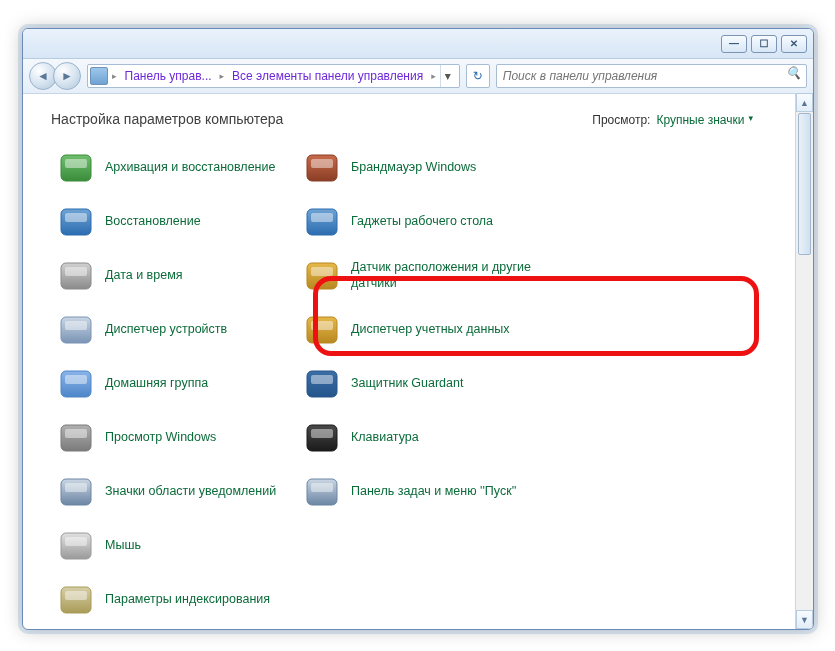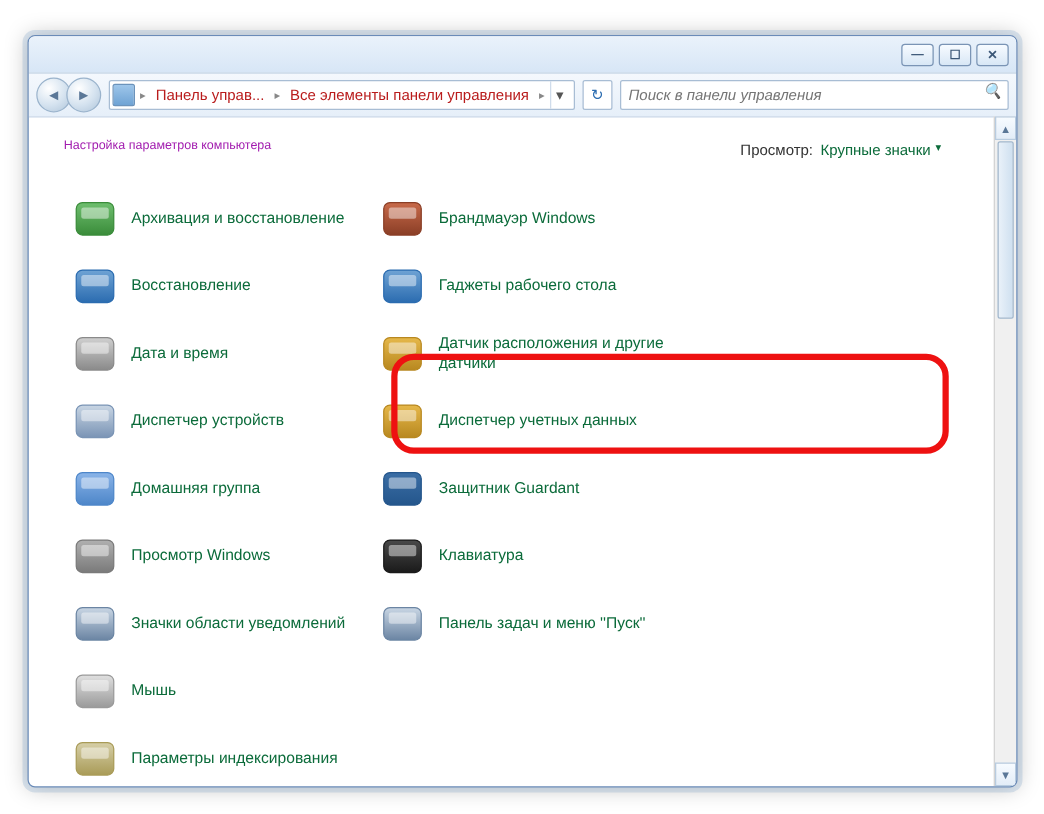--- a/index.html
+++ b/index.html
@@ -6,30 +6,30 @@
 .stage{width:835px;height:651px;background:#fff;position:relative;overflow:hidden}
 .window{position:absolute;left:22px;top:28px;width:790px;height:600px;border:1px solid #6a8bb8;border-radius:6px;box-shadow:0 0 0 4px rgba(120,160,200,.25),0 0 18px rgba(0,0,0,.25);background:#fff;overflow:hidden}
 .titlebar{height:29px;background:linear-gradient(#eaf2fb,#d7e6f6);border-bottom:1px solid #b8cce0;display:flex;justify-content:flex-end;align-items:center;padding:0 6px;gap:4px}
 .winbtn{width:24px;height:16px;border:1px solid #7a94b5;border-radius:3px;background:linear-gradient(#f7fbff,#d8e7f5);display:flex;align-items:center;justify-content:center;color:#3b5777;font-size:10px;font-weight:bold;cursor:default}
 .navbar{height:34px;background:linear-gradient(#f4f8fd,#e6eff9);border-bottom:1px solid #c7d6e7;display:flex;align-items:center;padding:0 6px;gap:6px}
 .navarrows{display:flex;gap:0}
 .navcircle{width:26px;height:26px;border-radius:50%;background:radial-gradient(circle at 35% 30%,#fff,#d4e2ef 55%,#aec4d9);border:1px solid #9ab3cc;display:flex;align-items:center;justify-content:center;color:#5a7797;font-size:12px}
 .navcircle+.navcircle{margin-left:-4px}
 .breadcrumb{flex:0 0 auto;height:22px;border:1px solid #a8bdd4;border-radius:2px;background:#fff;display:flex;align-items:center;padding:0 4px 0 2px;gap:2px}
 .bcicon{width:16px;height:16px;background:linear-gradient(#9ec6ea,#6fa3d4);border:1px solid #6b93bb;border-radius:2px}
-.bcitem{padding:0 4px;color:#b91c1c;white-space:nowrap;cursor:default;height:22px;display:flex;align-items:center}
+.bcitem{padding:0 4px;color:#6d28d9;white-space:nowrap;cursor:default;height:22px;display:flex;align-items:center}
 .bcsep{color:#888;font-size:9px;padding:0 2px}
 .bcdrop{width:14px;color:#555;text-align:center;border-left:1px solid #cfdceb;height:22px;display:flex;align-items:center;justify-content:center}
 .refresh{width:22px;height:22px;border:1px solid #a8bdd4;border-radius:2px;background:#fff;display:flex;align-items:center;justify-content:center;color:#2b6cb0}
 .searchbox{flex:1;height:22px;border:1px solid #a8bdd4;border-radius:2px;background:#fff;display:flex;padding:0 4px;color:#8a8a8a;font-style:italic}
 .searchbox input{border:none;outline:none;flex:1;font:inherit;background:transparent}
 .searchicon{width:16px;height:16px;display:flex;align-items:center;justify-content:center;color:#6b85a3}
 .content{position:absolute;left:0;right:0;top:64px;bottom:0;display:flex;overflow:hidden}
 .main{flex:1;overflow:hidden;padding:18px 10px 0 28px;position:relative}
-.heading{color:#a21caf;font-size:10px;margin-bottom:26px}
+.heading{color:#404040;font-size:14px;margin-bottom:14px}
 .viewsel{position:absolute;right:60px;top:20px;color:#333;font-size:12px;display:flex;align-items:center;gap:6px}
 .viewsel a{color:#0b6b3a;cursor:default;display:flex;align-items:flex-start;gap:4px}
 .cols{display:flex;gap:14px;height:480px;overflow:hidden;position:relative}
 .col{width:232px;display:flex;flex-direction:column;gap:0}
 .col2{width:260px}
 .item{display:flex;align-items:center;gap:10px;padding:6px 6px;border-radius:3px;min-height:42px;cursor:default}
 .item .lbl{color:#0b6b3a;font-size:12.5px;line-height:1.25;max-width:180px}
 .icon{width:38px;height:38px;flex:none;border-radius:6px;display:flex;align-items:center;justify-content:center;font-size:20px;color:#4a6b8a;position:relative}
 .icon svg{width:36px;height:36px}
 .highlight{position:absolute;border:5px solid #e11;border-radius:18px;pointer-events:none;left:262px;top:135px;width:436px;height:70px}

